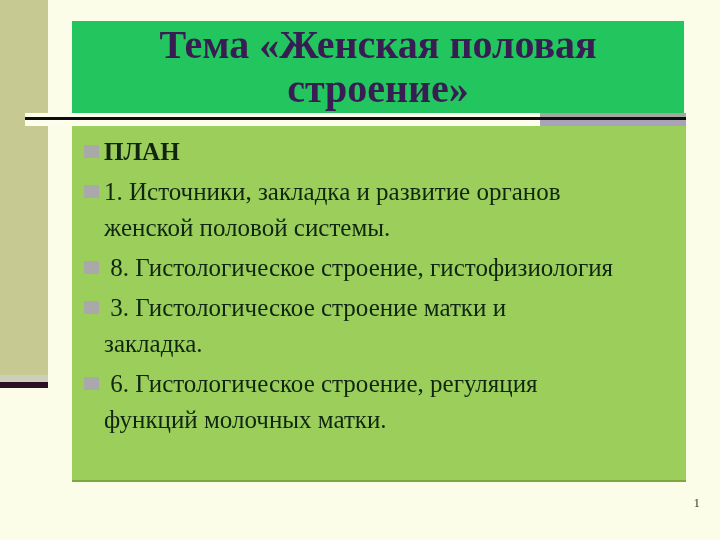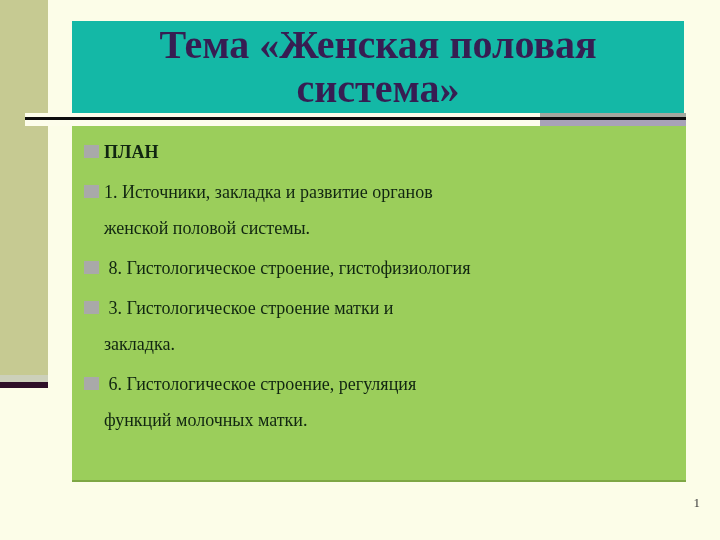--- a/index.html
+++ b/index.html
@@ -17,21 +17,21 @@
     position:absolute;left:0;top:375px;width:48px;height:7px;
     background:#ccd0ba;
   }
   .sidebar-end-line{
     position:absolute;left:0;top:382px;width:48px;height:6px;
     background:#2e0f28;
   }
   
   .title-box{
     position:absolute;left:72px;top:21px;width:612px;height:92px;
-    background:#14b8a6;
+    background:#22c55e;
     display:flex;flex-direction:column;justify-content:flex-start;
     padding-top:2px;box-sizing:border-box;
   }
   .title-line{
     text-align:center;
     font-size:40px;line-height:44px;font-weight:bold;
     color:#371d52;
     letter-spacing:0px;
     white-space:pre;
   }
@@ -56,21 +56,21 @@
     padding:8px 4px 0 12px;
     border-bottom:2px solid rgba(90,120,40,.45);
   }
   .plan-list{
     list-style:none;margin:0;padding:0;
   }
   .plan-list li{
     position:relative;
     padding-left:20px;
     margin:0 0 4px 0;
-    font-size:18px;line-height:36px;
+    font-size:25px;line-height:36px;
     color:#112611;
   }
   .plan-list li.bold{font-weight:bold;}
   .bullet{
     position:absolute;left:0;top:11px;width:15px;height:13px;
     background:#a9a9a9;
   }
   .plan-line{
     display:block;
     white-space:pre-wrap;
@@ -82,21 +82,21 @@
 </style>
 </head>
 <body>
 
 <div class="sidebar"></div>
 <div class="sidebar-pale-band"></div>
 <div class="sidebar-end-line"></div>
 
 <div class="title-box">
   <div class="title-line">Тема «Женская половая</div>
-  <div class="title-line">система»</div>
+  <div class="title-line">строение»</div>
 </div>
 
 <div class="beam-left"></div>
 <div class="beam-right"></div>
 <div class="beam-line"></div>
 
 <div class="content-panel">
   <ul class="plan-list">
     <li class="bold">
       <span class="bullet"></span>

